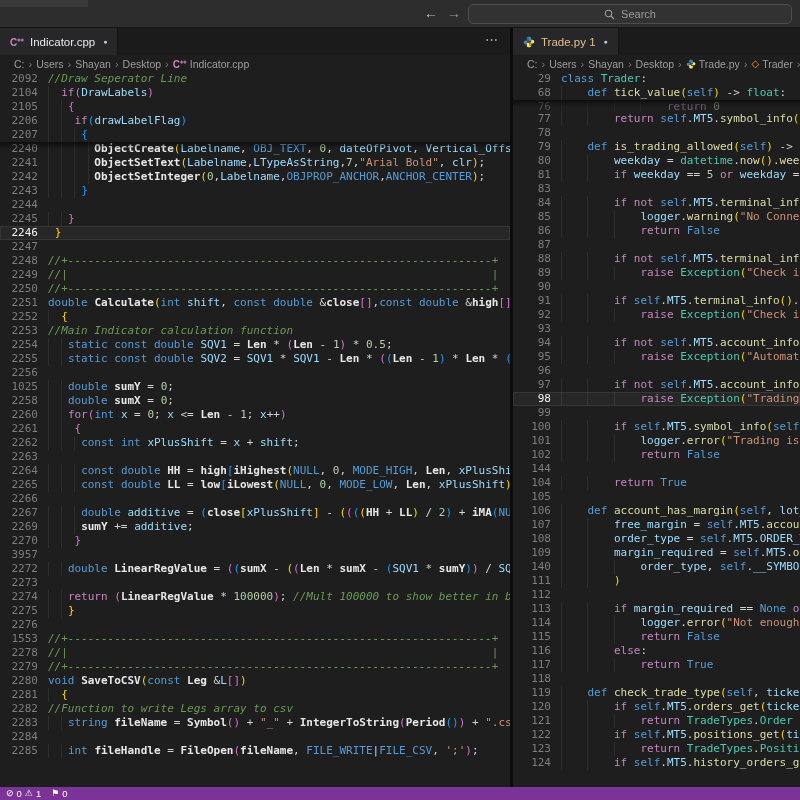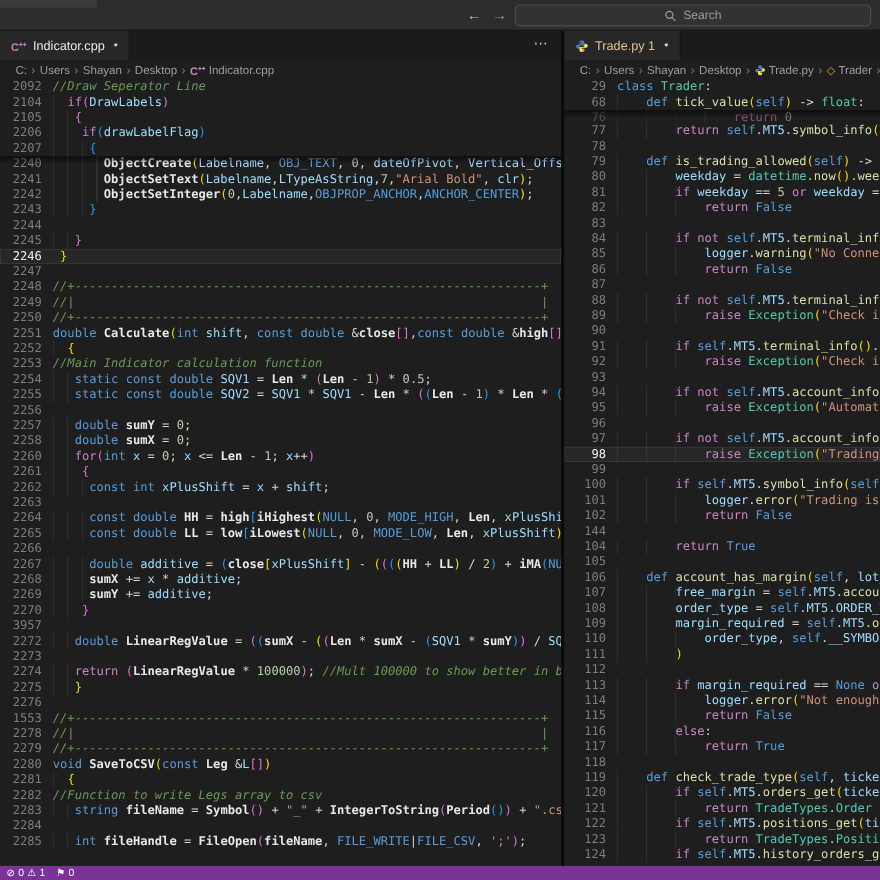--- a/index.html
+++ b/index.html
@@ -134,31 +134,30 @@
         <div class="code-row"><span class="ln">2247</span><span class="ct"></span></div>
         <div class="code-row"><span class="ln">2248</span><span class="ct"><span class="tk-m">//+----------------------------------------------------------------+</span></span></div>
         <div class="code-row"><span class="ln">2249</span><span class="ct"><span class="tk-m">//|                                                                |</span></span></div>
         <div class="code-row"><span class="ln">2250</span><span class="ct"><span class="tk-m">//+----------------------------------------------------------------+</span></span></div>
         <div class="code-row"><span class="ln">2251</span><span class="ct"><span class="tk-k">double</span><span class="tk-w"> </span><span class="tk-b">Calculate</span><span class="tk-p0">(</span><span class="tk-k">int</span><span class="tk-w"> </span><span class="tk-v">shift</span><span class="tk-w">, </span><span class="tk-k">const</span><span class="tk-w"> </span><span class="tk-k">double</span><span class="tk-w"> &amp;</span><span class="tk-b">close</span><span class="tk-p1">[</span><span class="tk-p1">]</span><span class="tk-w">,</span><span class="tk-k">const</span><span class="tk-w"> </span><span class="tk-k">double</span><span class="tk-w"> &amp;</span><span class="tk-b">high</span><span class="tk-p1">[</span><span class="tk-p1">]</span></span></div>
         <div class="code-row"><div class="ig" style="left: 48px; width: 13.24px; --step: 13.24px;"></div><span class="ln">2252</span><span class="ct"><span class="tk-w">  </span><span class="tk-p0">{</span></span></div>
         <div class="code-row"><span class="ln">2253</span><span class="ct"><span class="tk-m">//Main Indicator calculation function</span></span></div>
         <div class="code-row"><div class="ig" style="left: 48px; width: 19.86px; --step: 13.24px;"></div><span class="ln">2254</span><span class="ct"><span class="tk-w">   </span><span class="tk-k">static</span><span class="tk-w"> </span><span class="tk-k">const</span><span class="tk-w"> </span><span class="tk-k">double</span><span class="tk-w"> </span><span class="tk-v">SQV1</span><span class="tk-w"> = </span><span class="tk-b">Len</span><span class="tk-w"> * </span><span class="tk-p1">(</span><span class="tk-b">Len</span><span class="tk-w"> - </span><span class="tk-n">1</span><span class="tk-p1">)</span><span class="tk-w"> * </span><span class="tk-n">0.5</span><span class="tk-w">;</span></span></div>
         <div class="code-row"><div class="ig" style="left: 48px; width: 19.86px; --step: 13.24px;"></div><span class="ln">2255</span><span class="ct"><span class="tk-w">   </span><span class="tk-k">static</span><span class="tk-w"> </span><span class="tk-k">const</span><span class="tk-w"> </span><span class="tk-k">double</span><span class="tk-w"> </span><span class="tk-v">SQV2</span><span class="tk-w"> = </span><span class="tk-v">SQV1</span><span class="tk-w"> * </span><span class="tk-v">SQV1</span><span class="tk-w"> - </span><span class="tk-b">Len</span><span class="tk-w"> * </span><span class="tk-p1">(</span><span class="tk-p2">(</span><span class="tk-b">Len</span><span class="tk-w"> - </span><span class="tk-n">1</span><span class="tk-p2">)</span><span class="tk-w"> * </span><span class="tk-b">Len</span><span class="tk-w"> * </span><span class="tk-p2">(</span></span></div>
         <div class="code-row"><span class="ln">2256</span><span class="ct"></span></div>
-        <div class="code-row"><div class="ig" style="left: 48px; width: 19.86px; --step: 13.24px;"></div><span class="ln">2257</span><span class="ct"><span class="tk-w">   </span><span class="tk-k">double</span><span class="tk-w"> </span><span class="tk-b">sumY</span><span class="tk-w"> = </span><span class="tk-n">0</span><span class="tk-w">;</span></span></div>
+        <div class="code-row"><div class="ig" style="left: 48px; width: 19.86px; --step: 13.24px;"></div><span class="ln">1025</span><span class="ct"><span class="tk-w">   </span><span class="tk-k">double</span><span class="tk-w"> </span><span class="tk-b">sumY</span><span class="tk-w"> = </span><span class="tk-n">0</span><span class="tk-w">;</span></span></div>
         <div class="code-row"><div class="ig" style="left: 48px; width: 19.86px; --step: 13.24px;"></div><span class="ln">2258</span><span class="ct"><span class="tk-w">   </span><span class="tk-k">double</span><span class="tk-w"> </span><span class="tk-b">sumX</span><span class="tk-w"> = </span><span class="tk-n">0</span><span class="tk-w">;</span></span></div>
         <div class="code-row"><div class="ig" style="left: 48px; width: 19.86px; --step: 13.24px;"></div><span class="ln">2260</span><span class="ct"><span class="tk-w">   </span><span class="tk-c">for</span><span class="tk-p1">(</span><span class="tk-k">int</span><span class="tk-w"> </span><span class="tk-v">x</span><span class="tk-w"> = </span><span class="tk-n">0</span><span class="tk-w">; </span><span class="tk-v">x</span><span class="tk-w"> &lt;= </span><span class="tk-b">Len</span><span class="tk-w"> - </span><span class="tk-n">1</span><span class="tk-w">; </span><span class="tk-v">x</span><span class="tk-w">++</span><span class="tk-p1">)</span></span></div>
         <div class="code-row"><div class="ig" style="left: 48px; width: 26.48px; --step: 13.24px;"></div><span class="ln">2261</span><span class="ct"><span class="tk-w">    </span><span class="tk-p1">{</span></span></div>
         <div class="code-row"><div class="ig" style="left: 48px; width: 33.1px; --step: 13.24px;"></div><span class="ln">2262</span><span class="ct"><span class="tk-w">     </span><span class="tk-k">const</span><span class="tk-w"> </span><span class="tk-k">int</span><span class="tk-w"> </span><span class="tk-v">xPlusShift</span><span class="tk-w"> = </span><span class="tk-v">x</span><span class="tk-w"> + </span><span class="tk-v">shift</span><span class="tk-w">;</span></span></div>
         <div class="code-row"><span class="ln">2263</span><span class="ct"></span></div>
         <div class="code-row"><div class="ig" style="left: 48px; width: 33.1px; --step: 13.24px;"></div><span class="ln">2264</span><span class="ct"><span class="tk-w">     </span><span class="tk-k">const</span><span class="tk-w"> </span><span class="tk-k">double</span><span class="tk-w"> </span><span class="tk-b">HH</span><span class="tk-w"> = </span><span class="tk-b">high</span><span class="tk-p2">[</span><span class="tk-b">iHighest</span><span class="tk-p0">(</span><span class="tk-k">NULL</span><span class="tk-w">, </span><span class="tk-n">0</span><span class="tk-w">, </span><span class="tk-k">MODE_HIGH</span><span class="tk-w">, </span><span class="tk-b">Len</span><span class="tk-w">, </span><span class="tk-v">xPlusShift</span></span></div>
         <div class="code-row"><div class="ig" style="left: 48px; width: 33.1px; --step: 13.24px;"></div><span class="ln">2265</span><span class="ct"><span class="tk-w">     </span><span class="tk-k">const</span><span class="tk-w"> </span><span class="tk-k">double</span><span class="tk-w"> </span><span class="tk-b">LL</span><span class="tk-w"> = </span><span class="tk-b">low</span><span class="tk-p2">[</span><span class="tk-b">iLowest</span><span class="tk-p0">(</span><span class="tk-k">NULL</span><span class="tk-w">, </span><span class="tk-n">0</span><span class="tk-w">, </span><span class="tk-k">MODE_LOW</span><span class="tk-w">, </span><span class="tk-b">Len</span><span class="tk-w">, </span><span class="tk-v">xPlusShift</span><span class="tk-p0">)</span></span></div>
         <div class="code-row"><span class="ln">2266</span><span class="ct"></span></div>
         <div class="code-row"><div class="ig" style="left: 48px; width: 33.1px; --step: 13.24px;"></div><span class="ln">2267</span><span class="ct"><span class="tk-w">     </span><span class="tk-k">double</span><span class="tk-w"> </span><span class="tk-v">additive</span><span class="tk-w"> = </span><span class="tk-p2">(</span><span class="tk-b">close</span><span class="tk-p0">[</span><span class="tk-v">xPlusShift</span><span class="tk-p0">]</span><span class="tk-w"> - </span><span class="tk-p0">(</span><span class="tk-p1">(</span><span class="tk-p2">(</span><span class="tk-p0">(</span><span class="tk-b">HH</span><span class="tk-w"> + </span><span class="tk-b">LL</span><span class="tk-p0">)</span><span class="tk-w"> </span><span class="tk-w">/ </span><span class="tk-n">2</span><span class="tk-p2">)</span><span class="tk-w"> + </span><span class="tk-b">iMA</span><span class="tk-p2">(</span><span class="tk-k">NULL</span></span></div>
-        <div class="code-row"><div class="ig" style="left: 48px; width: 33.1px; --step: 13.24px;"></div><span class="ln">2268</span><span class="ct"><span class="tk-w">     </span><span class="tk-b">sumX</span><span class="tk-w"> += </span><span class="tk-v">x</span><span class="tk-w"> * </span><span class="tk-v">additive</span><span class="tk-w">;</span></span></div>
         <div class="code-row"><div class="ig" style="left: 48px; width: 33.1px; --step: 13.24px;"></div><span class="ln">2269</span><span class="ct"><span class="tk-w">     </span><span class="tk-b">sumY</span><span class="tk-w"> += </span><span class="tk-v">additive</span><span class="tk-w">;</span></span></div>
         <div class="code-row"><div class="ig" style="left: 48px; width: 26.48px; --step: 13.24px;"></div><span class="ln">2270</span><span class="ct"><span class="tk-w">    </span><span class="tk-p1">}</span></span></div>
         <div class="code-row"><span class="ln">3957</span><span class="ct"></span></div>
         <div class="code-row"><div class="ig" style="left: 48px; width: 19.86px; --step: 13.24px;"></div><span class="ln">2272</span><span class="ct"><span class="tk-w">   </span><span class="tk-k">double</span><span class="tk-w"> </span><span class="tk-b">LinearRegValue</span><span class="tk-w"> = </span><span class="tk-p1">(</span><span class="tk-p2">(</span><span class="tk-b">sumX</span><span class="tk-w"> - </span><span class="tk-p0">(</span><span class="tk-p1">(</span><span class="tk-b">Len</span><span class="tk-w"> * </span><span class="tk-b">sumX</span><span class="tk-w"> - </span><span class="tk-p2">(</span><span class="tk-v">SQV1</span><span class="tk-w"> * </span><span class="tk-b">sumY</span><span class="tk-p2">)</span><span class="tk-p1">)</span><span class="tk-w"> </span><span class="tk-w">/ </span><span class="tk-v">SQV2</span></span></div>
         <div class="code-row"><span class="ln">2273</span><span class="ct"></span></div>
         <div class="code-row"><div class="ig" style="left: 48px; width: 19.86px; --step: 13.24px;"></div><span class="ln">2274</span><span class="ct"><span class="tk-w">   </span><span class="tk-c">return</span><span class="tk-w"> </span><span class="tk-p1">(</span><span class="tk-b">LinearRegValue</span><span class="tk-w"> * </span><span class="tk-n">100000</span><span class="tk-p1">)</span><span class="tk-w">; </span><span class="tk-m">//Mult 100000 to show better in buffer</span></span></div>
         <div class="code-row"><div class="ig" style="left: 48px; width: 19.86px; --step: 13.24px;"></div><span class="ln">2275</span><span class="ct"><span class="tk-w">   </span><span class="tk-p0">}</span></span></div>
         <div class="code-row"><span class="ln">2276</span><span class="ct"></span></div>
         <div class="code-row"><span class="ln">1553</span><span class="ct"><span class="tk-m">//+----------------------------------------------------------------+</span></span></div>
         <div class="code-row"><span class="ln">2278</span><span class="ct"><span class="tk-m">//|                                                                |</span></span></div>
@@ -223,21 +222,20 @@
       </div>
     <div class="editor" id="ed-right">
         <div class="code-row sticky"><span class="ln">29</span><span class="ct"><span class="tk-k">class</span><span class="tk-w"> </span><span class="tk-t">Trader</span><span class="tk-w">:</span></span></div>
         <div class="code-row sticky"><div class="ig" style="left: 48px; width: 26.48px; --step: 26.48px;"></div><span class="ln">68</span><span class="ct"><span class="tk-w">    </span><span class="tk-k">def</span><span class="tk-w"> </span><span class="tk-f">tick_value</span><span class="tk-p0">(</span><span class="tk-k">self</span><span class="tk-p0">)</span><span class="tk-w"> -&gt; </span><span class="tk-t">float</span><span class="tk-w">:</span></span></div>
         <div class="code-row partial"><div class="ig" style="left: 48px; width: 105.92px; --step: 26.48px;"></div><span class="ln">76</span><span class="ct"><span class="tk-w">                </span><span class="tk-c">return</span><span class="tk-w"> </span><span class="tk-n">0</span></span></div>
         <div class="code-row"><div class="ig" style="left: 48px; width: 52.96px; --step: 26.48px;"></div><span class="ln">77</span><span class="ct"><span class="tk-w">        </span><span class="tk-c">return</span><span class="tk-w"> </span><span class="tk-k">self</span><span class="tk-w">.</span><span class="tk-v">MT5</span><span class="tk-w">.</span><span class="tk-f">symbol_info</span><span class="tk-p0">(</span><span class="tk-k">self</span></span></div>
         <div class="code-row"><span class="ln">78</span><span class="ct"></span></div>
         <div class="code-row"><div class="ig" style="left: 48px; width: 26.48px; --step: 26.48px;"></div><span class="ln">79</span><span class="ct"><span class="tk-w">    </span><span class="tk-k">def</span><span class="tk-w"> </span><span class="tk-f">is_trading_allowed</span><span class="tk-p0">(</span><span class="tk-k">self</span><span class="tk-p0">)</span><span class="tk-w"> -&gt; </span><span class="tk-t">bool</span></span></div>
         <div class="code-row"><div class="ig" style="left: 48px; width: 52.96px; --step: 26.48px;"></div><span class="ln">80</span><span class="ct"><span class="tk-w">        </span><span class="tk-v">weekday</span><span class="tk-w"> = </span><span class="tk-t">datetime</span><span class="tk-w">.</span><span class="tk-f">now</span><span class="tk-p0">(</span><span class="tk-p0">)</span><span class="tk-w">.</span><span class="tk-f">weekday</span></span></div>
         <div class="code-row"><div class="ig" style="left: 48px; width: 52.96px; --step: 26.48px;"></div><span class="ln">81</span><span class="ct"><span class="tk-w">        </span><span class="tk-c">if</span><span class="tk-w"> </span><span class="tk-v">weekday</span><span class="tk-w"> == </span><span class="tk-n">5</span><span class="tk-w"> </span><span class="tk-c">or</span><span class="tk-w"> </span><span class="tk-v">weekday</span><span class="tk-w"> == </span></span></div>
-        <div class="code-row"><div class="ig" style="left: 48px; width: 79.44px; --step: 26.48px;"></div><span class="ln">82</span><span class="ct"><span class="tk-w">            </span><span class="tk-c">return</span><span class="tk-w"> </span><span class="tk-k">False</span></span></div>
         <div class="code-row"><span class="ln">83</span><span class="ct"></span></div>
         <div class="code-row"><div class="ig" style="left: 48px; width: 52.96px; --step: 26.48px;"></div><span class="ln">84</span><span class="ct"><span class="tk-w">        </span><span class="tk-c">if</span><span class="tk-w"> </span><span class="tk-c">not</span><span class="tk-w"> </span><span class="tk-k">self</span><span class="tk-w">.</span><span class="tk-v">MT5</span><span class="tk-w">.</span><span class="tk-f">terminal_info</span></span></div>
         <div class="code-row"><div class="ig" style="left: 48px; width: 79.44px; --step: 26.48px;"></div><span class="ln">85</span><span class="ct"><span class="tk-w">            </span><span class="tk-v">logger</span><span class="tk-w">.</span><span class="tk-f">warning</span><span class="tk-p0">(</span><span class="tk-s">"No Connection"</span></span></div>
         <div class="code-row"><div class="ig" style="left: 48px; width: 79.44px; --step: 26.48px;"></div><span class="ln">86</span><span class="ct"><span class="tk-w">            </span><span class="tk-c">return</span><span class="tk-w"> </span><span class="tk-k">False</span></span></div>
         <div class="code-row"><span class="ln">87</span><span class="ct"></span></div>
         <div class="code-row"><div class="ig" style="left: 48px; width: 52.96px; --step: 26.48px;"></div><span class="ln">88</span><span class="ct"><span class="tk-w">        </span><span class="tk-c">if</span><span class="tk-w"> </span><span class="tk-c">not</span><span class="tk-w"> </span><span class="tk-k">self</span><span class="tk-w">.</span><span class="tk-v">MT5</span><span class="tk-w">.</span><span class="tk-f">terminal_info</span></span></div>
         <div class="code-row"><div class="ig" style="left: 48px; width: 79.44px; --step: 26.48px;"></div><span class="ln">89</span><span class="ct"><span class="tk-w">            </span><span class="tk-c">raise</span><span class="tk-w"> </span><span class="tk-t">Exception</span><span class="tk-p0">(</span><span class="tk-s">"Check if auto"</span></span></div>
         <div class="code-row"><span class="ln">90</span><span class="ct"></span></div>
         <div class="code-row"><div class="ig" style="left: 48px; width: 52.96px; --step: 26.48px;"></div><span class="ln">91</span><span class="ct"><span class="tk-w">        </span><span class="tk-c">if</span><span class="tk-w"> </span><span class="tk-k">self</span><span class="tk-w">.</span><span class="tk-v">MT5</span><span class="tk-w">.</span><span class="tk-f">terminal_info</span><span class="tk-p0">(</span><span class="tk-p0">)</span><span class="tk-w">.</span><span class="tk-v">tradeapi_disabled</span></span></div>
         <div class="code-row"><div class="ig" style="left: 48px; width: 79.44px; --step: 26.48px;"></div><span class="ln">92</span><span class="ct"><span class="tk-w">            </span><span class="tk-c">raise</span><span class="tk-w"> </span><span class="tk-t">Exception</span><span class="tk-p0">(</span><span class="tk-s">"Check if API "</span></span></div>
@@ -251,21 +249,21 @@
         <div class="code-row"><div class="ig" style="left: 48px; width: 52.96px; --step: 26.48px;"></div><span class="ln">100</span><span class="ct"><span class="tk-w">        </span><span class="tk-c">if</span><span class="tk-w"> </span><span class="tk-k">self</span><span class="tk-w">.</span><span class="tk-v">MT5</span><span class="tk-w">.</span><span class="tk-f">symbol_info</span><span class="tk-p0">(</span><span class="tk-k">self</span><span class="tk-w">.</span></span></div>
         <div class="code-row"><div class="ig" style="left: 48px; width: 79.44px; --step: 26.48px;"></div><span class="ln">101</span><span class="ct"><span class="tk-w">            </span><span class="tk-v">logger</span><span class="tk-w">.</span><span class="tk-f">error</span><span class="tk-p0">(</span><span class="tk-s">"Trading is forbidden"</span></span></div>
         <div class="code-row"><div class="ig" style="left: 48px; width: 79.44px; --step: 26.48px;"></div><span class="ln">102</span><span class="ct"><span class="tk-w">            </span><span class="tk-c">return</span><span class="tk-w"> </span><span class="tk-k">False</span></span></div>
         <div class="code-row"><span class="ln">144</span><span class="ct"></span></div>
         <div class="code-row"><div class="ig" style="left: 48px; width: 52.96px; --step: 26.48px;"></div><span class="ln">104</span><span class="ct"><span class="tk-w">        </span><span class="tk-c">return</span><span class="tk-w"> </span><span class="tk-k">True</span></span></div>
         <div class="code-row"><span class="ln">105</span><span class="ct"></span></div>
         <div class="code-row"><div class="ig" style="left: 48px; width: 26.48px; --step: 26.48px;"></div><span class="ln">106</span><span class="ct"><span class="tk-w">    </span><span class="tk-k">def</span><span class="tk-w"> </span><span class="tk-f">account_has_margin</span><span class="tk-p0">(</span><span class="tk-k">self</span><span class="tk-w">, </span><span class="tk-v">lot_size</span></span></div>
         <div class="code-row"><div class="ig" style="left: 48px; width: 52.96px; --step: 26.48px;"></div><span class="ln">107</span><span class="ct"><span class="tk-w">        </span><span class="tk-v">free_margin</span><span class="tk-w"> = </span><span class="tk-k">self</span><span class="tk-w">.</span><span class="tk-v">MT5</span><span class="tk-w">.</span><span class="tk-f">account_info</span></span></div>
         <div class="code-row"><div class="ig" style="left: 48px; width: 52.96px; --step: 26.48px;"></div><span class="ln">108</span><span class="ct"><span class="tk-w">        </span><span class="tk-v">order_type</span><span class="tk-w"> = </span><span class="tk-k">self</span><span class="tk-w">.</span><span class="tk-v">MT5</span><span class="tk-w">.</span><span class="tk-v">ORDER_TYPE_BUY</span></span></div>
         <div class="code-row"><div class="ig" style="left: 48px; width: 52.96px; --step: 26.48px;"></div><span class="ln">109</span><span class="ct"><span class="tk-w">        </span><span class="tk-v">margin_required</span><span class="tk-w"> = </span><span class="tk-k">self</span><span class="tk-w">.</span><span class="tk-v">MT5</span><span class="tk-w">.</span><span class="tk-f">order_calc_margin</span></span></div>
-        <div class="code-row"><div class="ig" style="left: 48px; width: 79.44px; --step: 26.48px;"></div><span class="ln">110</span><span class="ct"><span class="tk-w">            </span><span class="tk-v">order_type</span><span class="tk-w">, </span><span class="tk-k">self</span><span class="tk-w">.</span><span class="tk-v">__SYMBOL</span></span></div>
+        <div class="code-row"><div class="ig" style="left: 48px; width: 79.44px; --step: 26.48px;"></div><span class="ln">140</span><span class="ct"><span class="tk-w">            </span><span class="tk-v">order_type</span><span class="tk-w">, </span><span class="tk-k">self</span><span class="tk-w">.</span><span class="tk-v">__SYMBOL</span></span></div>
         <div class="code-row"><div class="ig" style="left: 48px; width: 52.96px; --step: 26.48px;"></div><span class="ln">111</span><span class="ct"><span class="tk-w">        </span><span class="tk-p0">)</span></span></div>
         <div class="code-row"><span class="ln">112</span><span class="ct"></span></div>
         <div class="code-row"><div class="ig" style="left: 48px; width: 52.96px; --step: 26.48px;"></div><span class="ln">113</span><span class="ct"><span class="tk-w">        </span><span class="tk-c">if</span><span class="tk-w"> </span><span class="tk-v">margin_required</span><span class="tk-w"> == </span><span class="tk-k">None</span><span class="tk-w"> </span><span class="tk-c">or</span></span></div>
         <div class="code-row"><div class="ig" style="left: 48px; width: 79.44px; --step: 26.48px;"></div><span class="ln">114</span><span class="ct"><span class="tk-w">            </span><span class="tk-v">logger</span><span class="tk-w">.</span><span class="tk-f">error</span><span class="tk-p0">(</span><span class="tk-s">"Not enough margin"</span></span></div>
         <div class="code-row"><div class="ig" style="left: 48px; width: 79.44px; --step: 26.48px;"></div><span class="ln">115</span><span class="ct"><span class="tk-w">            </span><span class="tk-c">return</span><span class="tk-w"> </span><span class="tk-k">False</span></span></div>
         <div class="code-row"><div class="ig" style="left: 48px; width: 52.96px; --step: 26.48px;"></div><span class="ln">116</span><span class="ct"><span class="tk-w">        </span><span class="tk-c">else</span><span class="tk-w">:</span></span></div>
         <div class="code-row"><div class="ig" style="left: 48px; width: 79.44px; --step: 26.48px;"></div><span class="ln">117</span><span class="ct"><span class="tk-w">            </span><span class="tk-c">return</span><span class="tk-w"> </span><span class="tk-k">True</span></span></div>
         <div class="code-row"><span class="ln">118</span><span class="ct"></span></div>
         <div class="code-row"><div class="ig" style="left: 48px; width: 26.48px; --step: 26.48px;"></div><span class="ln">119</span><span class="ct"><span class="tk-w">    </span><span class="tk-k">def</span><span class="tk-w"> </span><span class="tk-f">check_trade_type</span><span class="tk-p0">(</span><span class="tk-k">self</span><span class="tk-w">, </span><span class="tk-v">ticket</span></span></div>
         <div class="code-row"><div class="ig" style="left: 48px; width: 52.96px; --step: 26.48px;"></div><span class="ln">120</span><span class="ct"><span class="tk-w">        </span><span class="tk-c">if</span><span class="tk-w"> </span><span class="tk-k">self</span><span class="tk-w">.</span><span class="tk-v">MT5</span><span class="tk-w">.</span><span class="tk-f">orders_get</span><span class="tk-p0">(</span><span class="tk-v">ticket</span></span></div>

